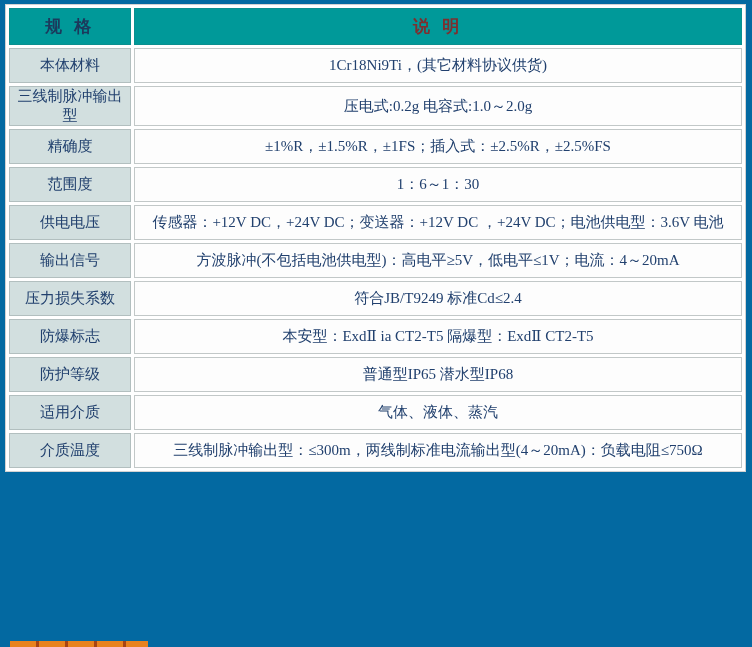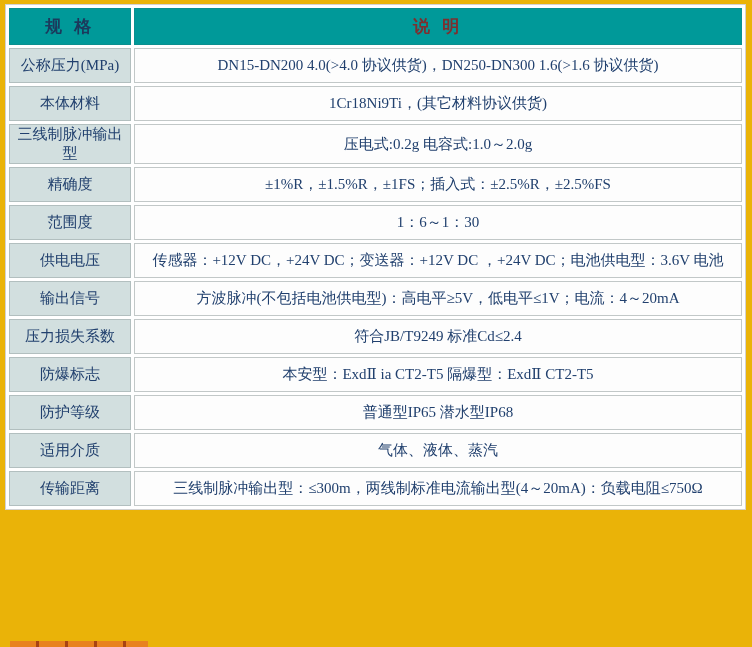--- a/index.html
+++ b/index.html
@@ -8,21 +8,21 @@
     background: #ffffff;
     width: 752px;
     height: 647px;
     overflow: hidden;
     font-family: "Liberation Serif", "DejaVu Serif", serif;
   }
   .page {
     position: relative;
     width: 752px;
     height: 647px;
-    background: #eab308;
+    background: #0369a1;
   }
   table.spec-table {
     position: absolute;
     left: 5px;
     top: 4px;
     width: 741px;
     border-collapse: separate;
     border-spacing: 3px;
     background: #ffffff;
     border: 1px solid #d2d2d2;
@@ -81,24 +81,20 @@
     </colgroup>
     <thead>
       <tr>
         <th class="hdr hdr-spec">规 格</th>
         <th class="hdr hdr-desc">说  明</th>
       </tr>
     </thead>
     <tbody>
 
 
-  <tr>
-    <td class="label-cell">公称压力(MPa)</td>
-    <td class="value-cell">DN15-DN200 4.0(&gt;4.0 协议供货)，DN250-DN300 1.6(&gt;1.6 协议供货)</td>
-  </tr>
 
 
   <tr>
     <td class="label-cell">本体材料</td>
     <td class="value-cell">1Cr18Ni9Ti，(其它材料协议供货)</td>
   </tr>
 
   <tr>
     <td class="label-cell">三线制脉冲输出型</td>
     <td class="value-cell">压电式:0.2g 电容式:1.0～2.0g</td>
@@ -139,20 +135,20 @@
     <td class="value-cell">普通型IP65 潜水型IP68</td>
   </tr>
 
 
   <tr>
     <td class="label-cell">适用介质</td>
     <td class="value-cell">气体、液体、蒸汽</td>
   </tr>
 
   <tr>
-    <td class="label-cell">传输距离</td>
+    <td class="label-cell">介质温度</td>
     <td class="value-cell">三线制脉冲输出型：≤300m，两线制标准电流输出型(4～20mA)：负载电阻≤750Ω</td>
   </tr>
 </tbody>
   </table>
 
   <div class="cropped-bar"></div>
 </div>
 
 </body></html>

